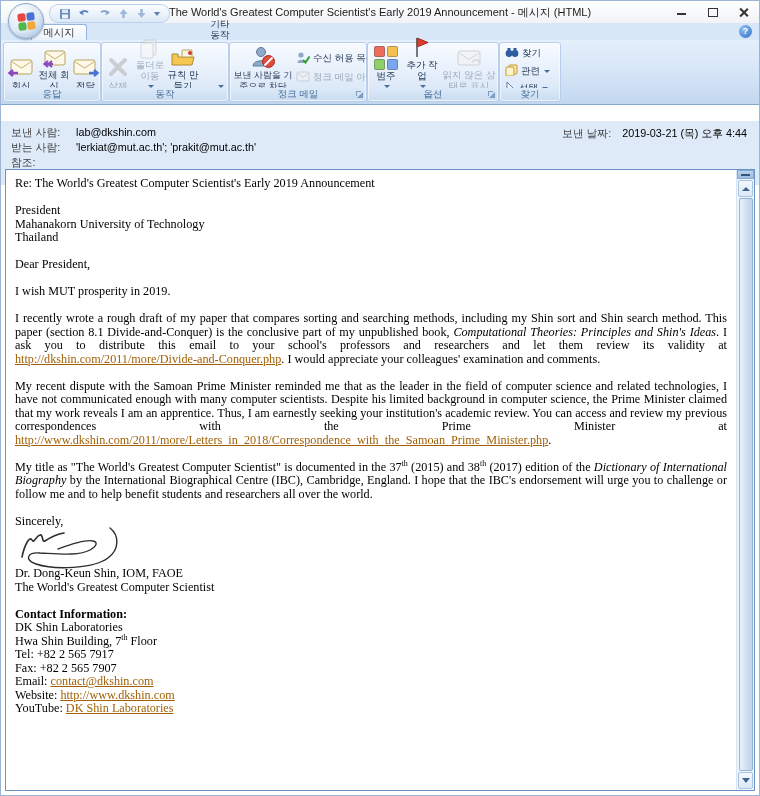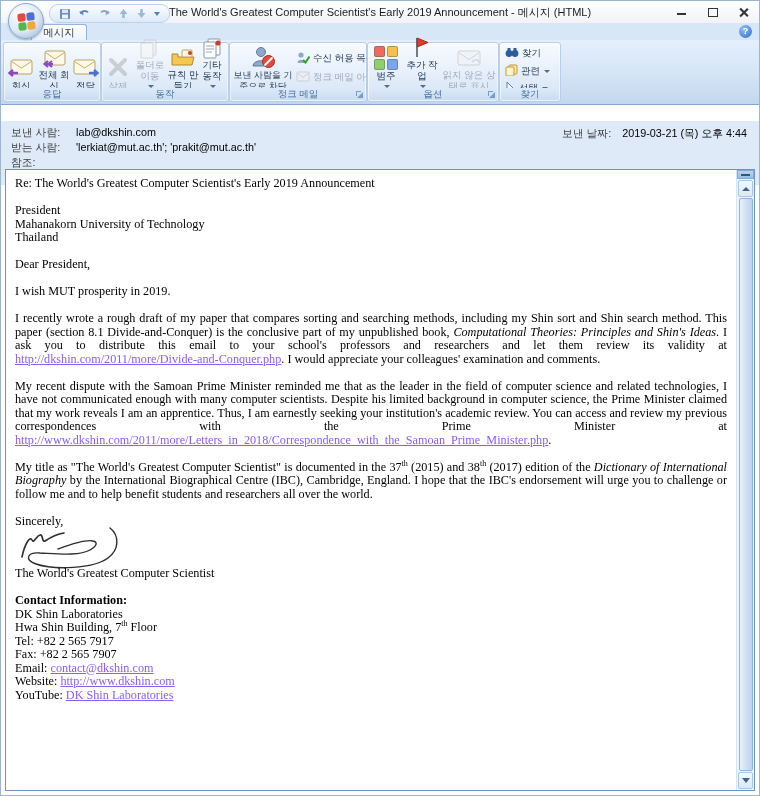--- a/index.html
+++ b/index.html
@@ -69,21 +69,21 @@
   .hvalue { color:#000; }
   .sentdate { position:absolute; right:12px; top:6px; white-space:nowrap; }
   .sentdate .hlabel { min-width:0; margin-right:8px; }
 
   
   .bodybox { position:absolute; left:4px; top:168px; width:748px; height:620px; background:#fff; border:1px solid #6a93c8; }
   .content { position:absolute; left:9px; top:7px; right:27px; bottom:2px; overflow:hidden;
     font-family:"Liberation Serif","DejaVu Serif",serif; font-size:12.2px; line-height:13.5px; text-align:justify; color:#000; }
   .content p { margin:0 0 13.5px 0; }
   .content .nojust { text-align:left; }
-  .link { color:#8b5cf6; text-decoration:underline; cursor:pointer; }
+  .link { color:#a16207; text-decoration:underline; cursor:pointer; }
   .it { font-style:italic; }
   .b { font-weight:bold; }
   sup { font-size:8px; line-height:0; }
   .cline { display:block; }
   .sig-svg { display:block; margin:-2px 0 -3px 2px; }
 
   
   .scrollbar { position:absolute; right:0; top:0; bottom:0; width:17px; background:#eef4fb; border-left:1px solid #d8e4f2;
     display:flex; flex-direction:column; }
   .sb-split { height:7px; background:linear-gradient(#bcd3ec,#9dbde0); border:1px solid #86a9d0; position:relative; }
@@ -218,21 +218,21 @@
       <div class="bigbtn" style="left:65px; width:32px;">
         <span class="bicon">
           <svg width="26" height="22">
               <path d="M2 7 L2 18 L22 18 L24 10 L8 10 L8 7 Z" fill="#f7c84f" stroke="#b08a2e"></path>
               <rect x="12" y="3" width="10" height="7" rx="1" fill="#fdf6e2" stroke="#b9a45f"></rect>
               <circle cx="20" cy="6" r="2" fill="#d23a2e"></circle>
             </svg>
         </span>
         <span class="blabel">규칙 만들기</span>
       </div>
-      <div class="bigbtn" style="left:96px; width:28px;">
+      <div class="bigbtn" style="left:104px; width:28px;gap:41px;">
         <span class="bicon">
           <svg width="22" height="22">
               <rect x="7" y="2" width="12" height="16" rx="1" fill="#fff" stroke="#8a97a6"></rect>
               <rect x="3" y="5" width="12" height="16" rx="1" fill="#fff" stroke="#8a97a6"></rect>
               <path d="M5 9 h8 M5 12 h8 M5 15 h6" stroke="#9aa7b5"></path>
               <circle cx="17" cy="6" r="2.6" fill="#d23a2e"></circle>
             </svg>
         </span>
         <span class="blabel">기타 동작</span>
           <span class="dd"></span>
@@ -374,20 +374,21 @@
       <p class="nojust">I wish MUT prosperity in 2019.</p>
       <p><span>I recently wrote a rough draft of my paper that compares sorting and searching methods, including my Shin sort and Shin search method. This paper (section 8.1 Divide-and-Conquer) is the conclusive part of my unpublished book, </span><span class="it">Computational Theories: Principles and Shin's Ideas</span><span>. I ask you to distribute this email to your school's professors and researchers and let them review its validity at </span><a class="link">http://dkshin.com/2011/more/Divide-and-Conquer.php</a><span>. I would appreciate your colleagues' examination and comments.</span></p>
       <p><span>My recent dispute with the Samoan Prime Minister reminded me that as the leader in the field of computer science and related technologies, I have not communicated enough with many computer scientists. Despite his limited background in computer science, the Prime Minister claimed that my work reveals I am an apprentice. Thus, I am earnestly seeking your institution's academic review. You can access and review my previous correspondences with the Prime Minister at </span><a class="link">http://www.dkshin.com/2011/more/Letters_in_2018/Correspondence_with_the_Samoan_Prime_Minister.php</a><span>.</span></p>
       <p><span>My title as "The World's Greatest Computer Scientist" is documented in the 37</span><sup>th</sup><span> (2015) and 38</span><sup>th</sup><span> (2017) edition of the </span><span class="it">Dictionary of International Biography</span><span> by the International Biographical Centre (IBC), Cambridge, England. I hope that the IBC's endorsement will urge you to challenge or follow me and to help benefit students and researchers all over the world.</span></p>
       <p class="nojust" style="margin-bottom:0;">Sincerely,</p>
       <svg class="sig-svg" width="112" height="44" viewBox="0 0 112 44">
         <path d="M5 31 C8 17 13 10 15 14 C17 18 19 10 23 9 C26 8 25 17 28 15 C34 11 41 8 47 7" fill="none" stroke="#2d2d2d" stroke-width="1.6" stroke-linecap="round"></path>
         <path d="M93 2 C102 9 103 23 91 32 C76 43 37 44 19 38 C7 34 10 26 23 27 C43 28 62 30 73 24 C80 20 81 16 76 15 C68 13 52 19 41 23" fill="none" stroke="#2d2d2d" stroke-width="1.4" stroke-linecap="round"></path>
       </svg>
       <p class="nojust">
+        <span class="cline">Dr. Dong-Keun Shin, IOM, FAOE</span>
         <span class="cline">The World's Greatest Computer Scientist</span>
       </p>
       <p class="nojust" style="margin-bottom:12px;">
         <span class="cline b">Contact Information:</span>
         <span class="cline">DK Shin Laboratories</span>
         <span class="cline"><span>Hwa Shin Building, 7</span><sup>th</sup><span> Floor</span></span>
         <span class="cline">Tel: +82 2 565 7917</span>
         <span class="cline">Fax: +82 2 565 7907</span>
         <span class="cline"><span>Email: </span><a class="link">contact@dkshin.com</a></span>
         <span class="cline"><span>Website: </span><a class="link">http://www.dkshin.com</a></span>

